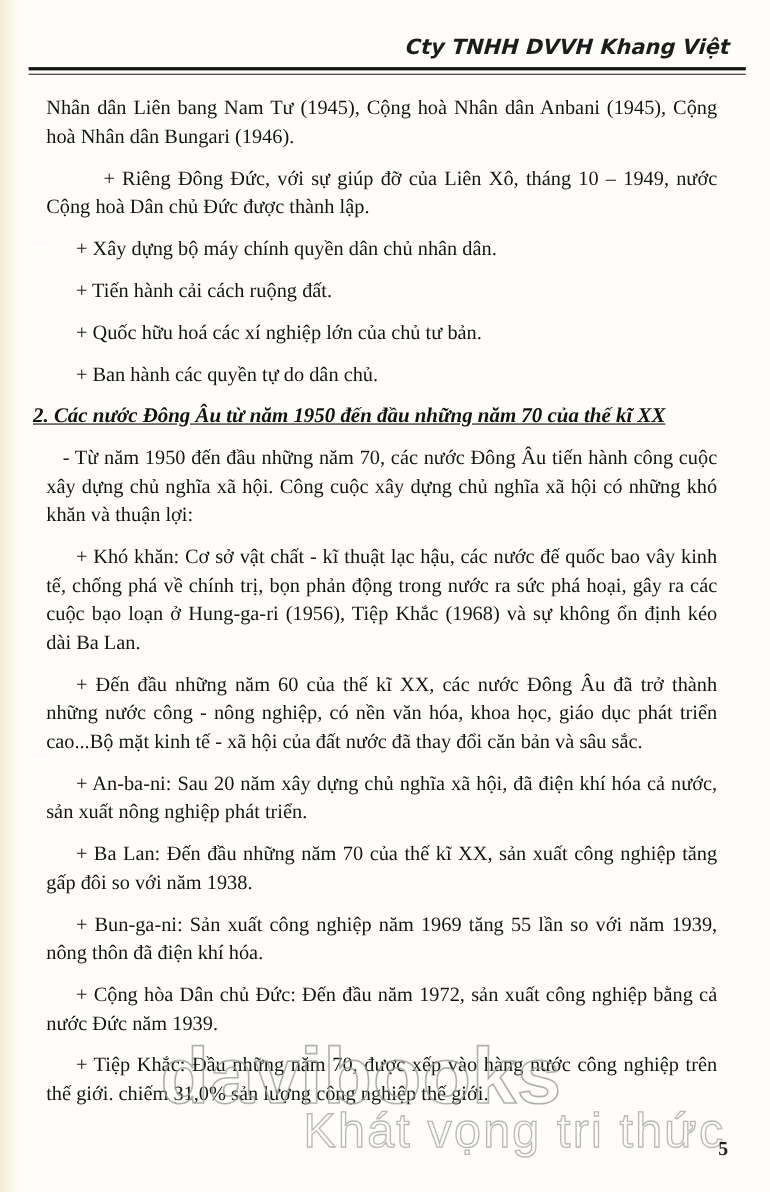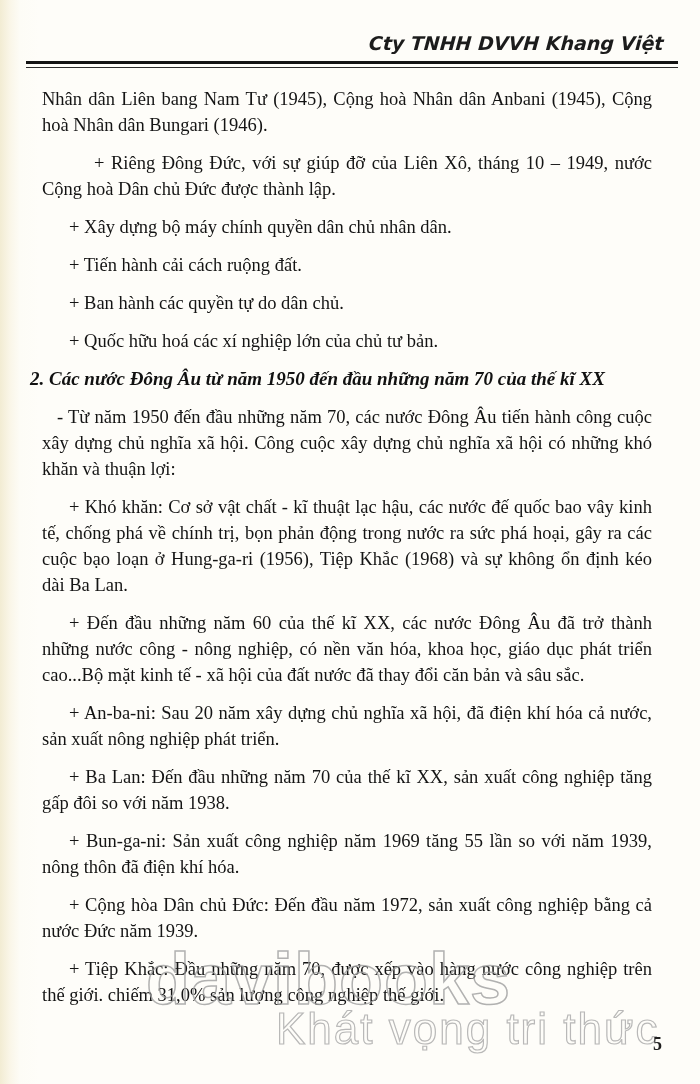--- a/index.html
+++ b/index.html
@@ -28,21 +28,21 @@
     font-size:18.5px;line-height:26px;color:#141414;
     text-align:justify;
   }
   .page-body p{margin:12px;}
   p.cont{text-indent:0;}
   p.plus-deep{text-indent:52px;}
   p.dash{text-indent:15px;}
   p.plus{text-indent:27px;}
   h2.section-heading{
     margin:0;font-size:19px;line-height:26px;
-    font-weight:700;font-style:italic;color:#111;text-align:left;
+    font-weight:700;font-style:italic;color:#111;text-align:left;text-decoration:underline;
   }
   .watermark{
     position:absolute;
     font-family:"Liberation Sans","DejaVu Sans",sans-serif;
     color:transparent;
     -webkit-text-stroke:1.5px #9f9f9f;
     opacity:.8;pointer-events:none;white-space:nowrap;
   }
   .wm-brand{
     left:146px;top:938px;font-size:72px;font-weight:700;letter-spacing:1px;
@@ -63,22 +63,22 @@
 
   <div class="running-header">Cty TNHH DVVH Khang Việt</div>
 
   <div class="header-rule"></div>
 
   <main class="page-body">
     <p class="cont">Nhân dân Liên bang Nam Tư (1945), Cộng hoà Nhân dân Anbani (1945), Cộng hoà Nhân dân Bungari (1946).</p>
     <p class="plus-deep">+ Riêng Đông Đức, với sự giúp đỡ của Liên Xô, tháng 10 – 1949, nước Cộng hoà Dân chủ Đức được thành lập.</p>
     <p class="plus">+ Xây dựng bộ máy chính quyền dân chủ nhân dân.</p>
     <p class="plus">+ Tiến hành cải cách ruộng đất.</p>
+    <p class="plus">+ Quốc hữu hoá các xí nghiệp lớn của chủ tư bản.</p>
     <p class="plus">+ Ban hành các quyền tự do dân chủ.</p>
-    <p class="plus">+ Quốc hữu hoá các xí nghiệp lớn của chủ tư bản.</p>
     <h2 class="section-heading">2. Các nước Đông Âu từ năm 1950 đến đầu những năm 70 của thế kĩ XX</h2>
     <p class="dash">- Từ năm 1950 đến đầu những năm 70, các nước Đông Âu tiến hành công cuộc xây dựng chủ nghĩa xã hội. Công cuộc xây dựng chủ nghĩa xã hội có những khó khăn và thuận lợi:</p>
     <p class="plus">+ Khó khăn: Cơ sở vật chất - kĩ thuật lạc hậu, các nước đế quốc bao vây kinh tế, chống phá về chính trị, bọn phản động trong nước ra sức phá hoại, gây ra các cuộc bạo loạn ở Hung-ga-ri (1956), Tiệp Khắc (1968) và sự không ổn định kéo dài Ba Lan.</p>
     <p class="plus">+ Đến đầu những năm 60 của thế kĩ XX, các nước Đông Âu đã trở thành những nước công - nông nghiệp, có nền văn hóa, khoa học, giáo dục phát triển cao...Bộ mặt kinh tế - xã hội của đất nước đã thay đổi căn bản và sâu sắc.</p>
     <p class="plus">+ An-ba-ni: Sau 20 năm xây dựng chủ nghĩa xã hội, đã điện khí hóa cả nước, sản xuất nông nghiệp phát triển.</p>
     <p class="plus">+ Ba Lan: Đến đầu những năm 70 của thế kĩ XX, sản xuất công nghiệp tăng gấp đôi so với năm 1938.</p>
     <p class="plus">+ Bun-ga-ni: Sản xuất công nghiệp năm 1969 tăng 55 lần so với năm 1939, nông thôn đã điện khí hóa.</p>
     <p class="plus">+ Cộng hòa Dân chủ Đức: Đến đầu năm 1972, sản xuất công nghiệp bằng cả nước Đức năm 1939.</p>
     <p class="plus">+ Tiệp Khắc: Đầu những năm 70, được xếp vào hàng nước công nghiệp trên thế giới. chiếm 31,0% sản lượng công nghiệp thế giới.</p>
   </main>

